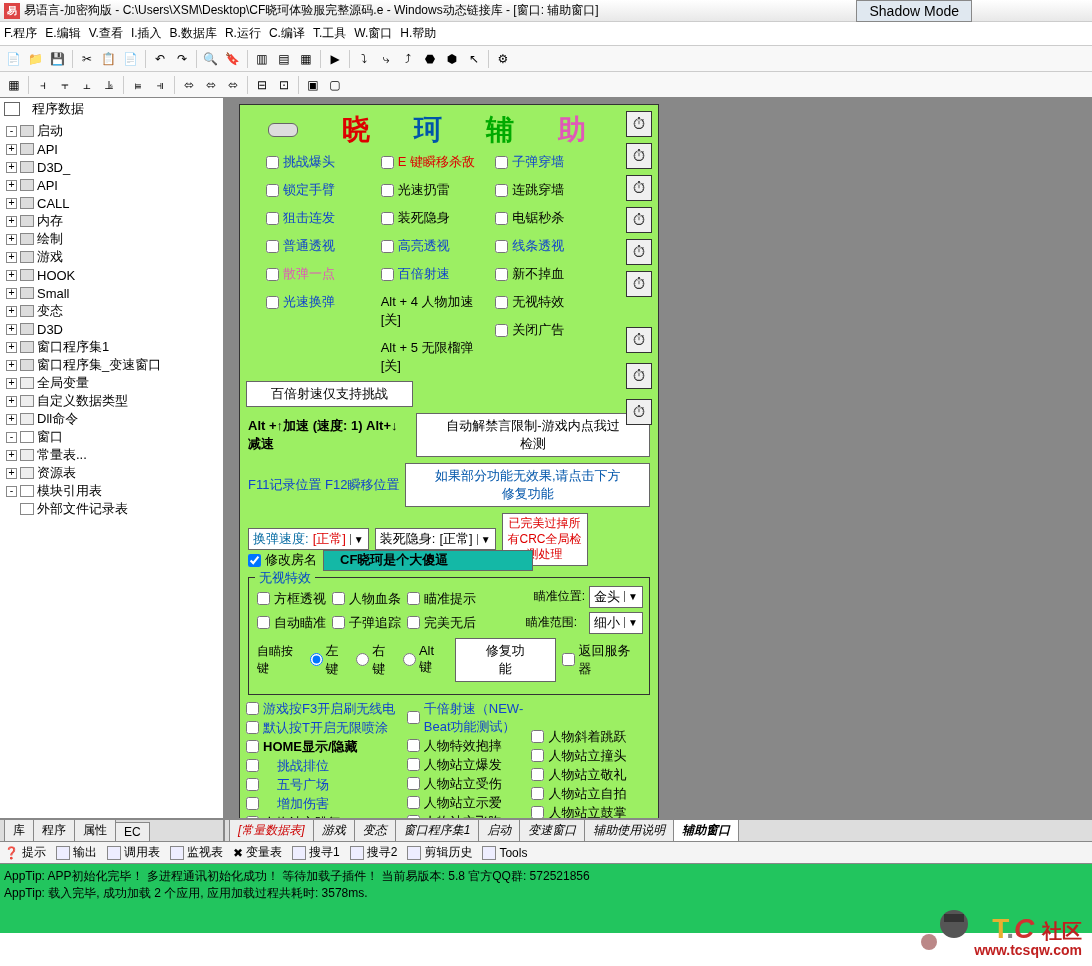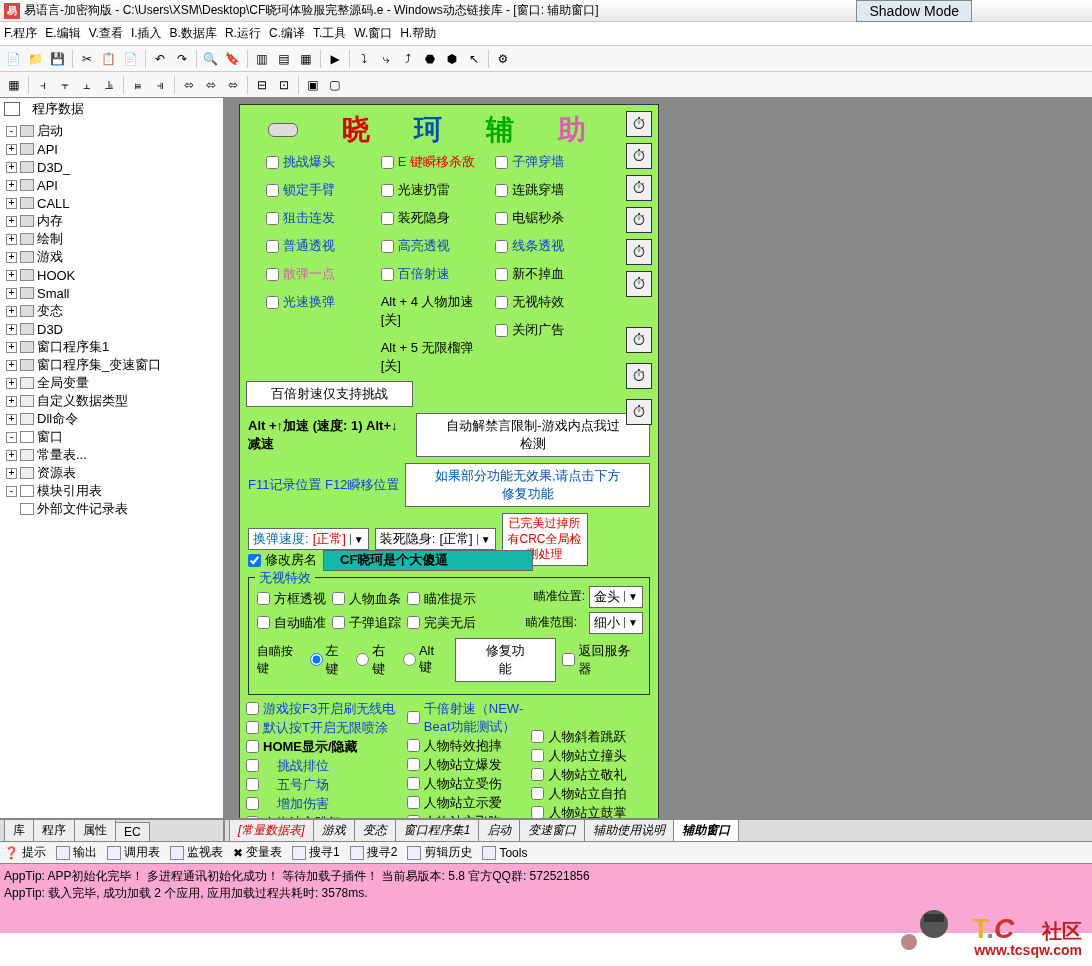--- a/index.html
+++ b/index.html
@@ -72,27 +72,27 @@
 
 .tabstrip { height: 22px; display: flex; align-items: flex-end; padding: 0 4px; border-top: 1px solid #888; background: #ddd; }
 .tab { border: 1px solid #888; border-bottom: none; padding: 2px 8px; font-size: 12px; background: #eee; margin-right: -1px; cursor: pointer; }
 .tab.sel { background: #fff; font-weight: bold; }
 .tab.red { color: #c00; }
 .bb-item { display: flex; align-items: center; gap: 3px; font-size: 12px; cursor: pointer; }
 .bb-icon { width: 14px; height: 14px; border: 1px solid #888; background: #eef; }
 
 .toolbar3 { height: 22px; display: flex; align-items: center; padding: 0 4px; gap: 10px; border-top: 1px solid #888; background: #f4f4f4; }
 
-.console { height: 70px; border-top: 1px solid #888; padding: 4px; font-size: 12px; font-family: SimSun, monospace; background: #f9a8d4; overflow: auto; }
+.console { height: 70px; border-top: 1px solid #888; padding: 4px; font-size: 12px; font-family: SimSun, monospace; background: #22c55e; overflow: auto; }
 
 .watermark { position: absolute; right: 10px; bottom: 12px; display: flex; align-items: center; gap: 8px; }
 .wm-logo { font-size: 28px; font-weight: bold; }
 .wm-logo .t { color: #e8b030; }
 .wm-logo .c { color: #d03030; font-style: italic; }
-.wm-logo .sub { font-size: 20px; color: #c02020; margin-left: 20px; }
+.wm-logo .sub { font-size: 20px; color: #c02020; }
 .wm-url { color: #c02020; font-size: 14px; position: absolute; right: 0; bottom: -4px; }
 </style>
 </head>
 <body>
 
 <div class="titlebar">
   <div class="icon">易</div>
   <div class="title">易语言-加密狗版 - C:\Users\XSM\Desktop\CF晓珂体验服完整源码.e - Windows动态链接库 - [窗口: 辅助窗口]</div>
 </div>
 <button class="shadow-btn">Shadow Mode</button>

